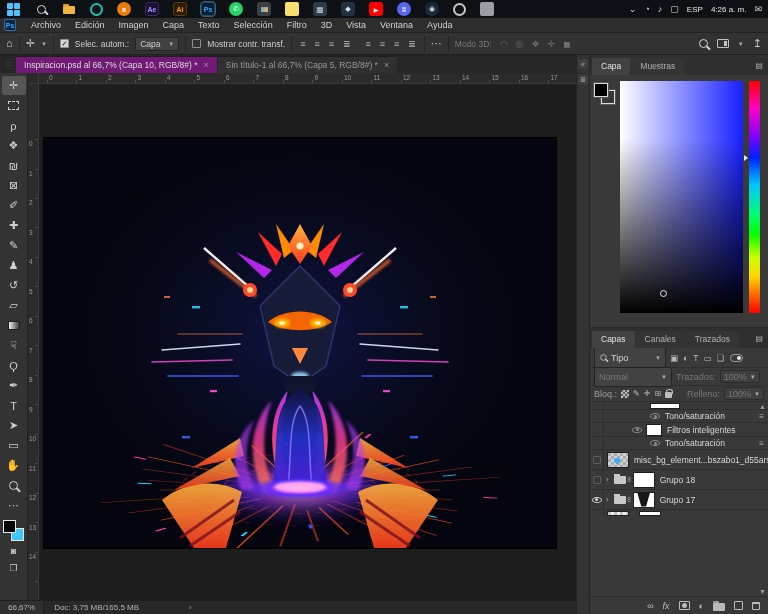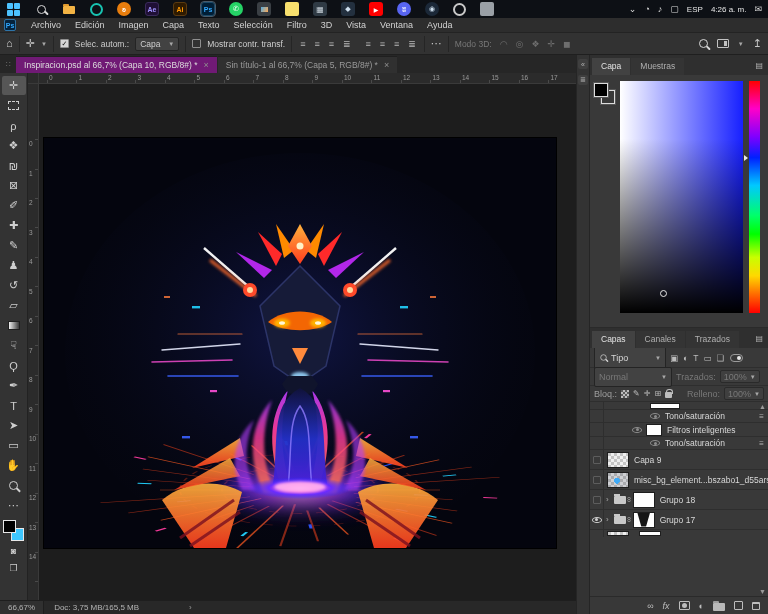--- a/index.html
+++ b/index.html
@@ -655,27 +655,20 @@
             <div class="lrow" style="height: 13px;">
               <span class="lgutter"></span>
               <span class="i-eye dim" style="margin-left: 46px;"></span>
               <span class="lname">Tono/saturación</span>
               <span class="row-right">≡</span>
             </div>
             <div class="lrow">
               <span class="lgutter">
                 <span class="hidden-box"></span>
               </span>
-              <span class="lthumb th-checker" style="margin-left: 3px;"></span>
-              <span class="lname">Capa 9</span>
-            </div>
-            <div class="lrow">
-              <span class="lgutter">
-                <span class="hidden-box"></span>
-              </span>
               <span class="lthumb th-artblue" style="margin-left: 3px;"></span>
               <span class="lname">misc_bg_element...bszabo1_d55arsd</span>
             </div>
             <div class="lrow">
               <span class="lgutter">
                 <span class="hidden-box"></span>
               </span>
               <span class="grp-arrow">›</span>
               <span class="i-folder-sm" style="margin-left: 3px;"></span>
               <span class="i-chain">∞</span>

